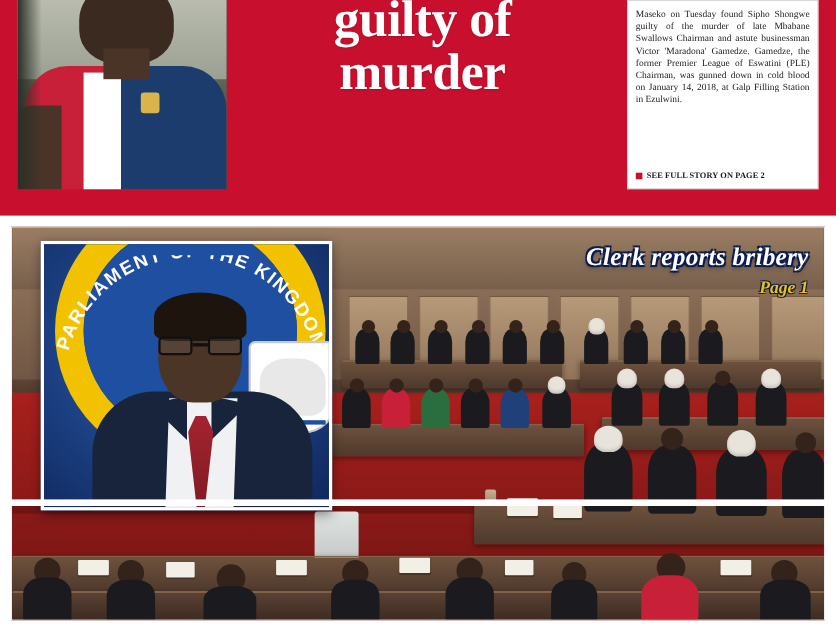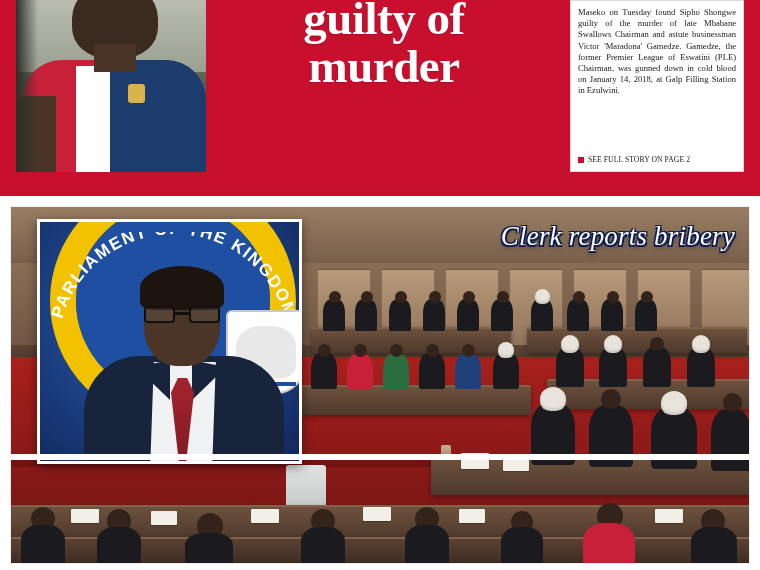--- a/index.html
+++ b/index.html
@@ -128,21 +128,21 @@
     position: absolute;
     left: 7px; bottom: 7px;
     display: flex; align-items: center; gap: 4px;
   }
   .story-sq {
     width: 6px; height: 6px; background: #c8102e;
   }
   .story-footer-text {
     font-family: "Liberation Serif", serif;
     font-size: 7.6px;
-    font-weight: normal;
+    font-weight: bold;
     color: #1a1a1a;
     letter-spacing: 0.1px;
   }
 
   
   .bottom-section {
     position: absolute;
     left: 10px; top: 206px;
     width: 740px; height: 358px;
     background: #7a1a18;
@@ -342,23 +342,23 @@
 
   
   .photo-headline {
     position: absolute;
     right: 14px; top: 14px;
     width: 400px;
     text-align: right;
   }
   .ph-line {
     font-family: "Liberation Serif", serif;
-    font-weight: normal;
+    font-weight: bold;
     font-style: italic;
-    font-size: 27px;
+    font-size: 23px;
     line-height: 1.14;
     color: #ffffff;
     text-shadow:
       -1.5px -1.5px 0 #0b1c52,
       1.5px -1.5px 0 #0b1c52,
       -1.5px 1.5px 0 #0b1c52,
       1.5px 1.5px 0 #0b1c52,
       0 3px 5px rgba(0,0,0,0.5);
     letter-spacing: 0.2px;
   }
@@ -546,17 +546,18 @@
       <div class="ins-hair"></div>
       <div class="ins-glasses">
         <span class="lens l"></span>
         <span class="bridge"></span>
         <span class="lens r"></span>
       </div>
     </div>
 
     <div class="photo-headline">
       <div class="ph-line">Clerk reports bribery</div>
+      <div class="ph-page">Page 1</div>
     </div>
   </div>
 
   <div class="white-strip"></div>
 </div>
 
 </body></html>

